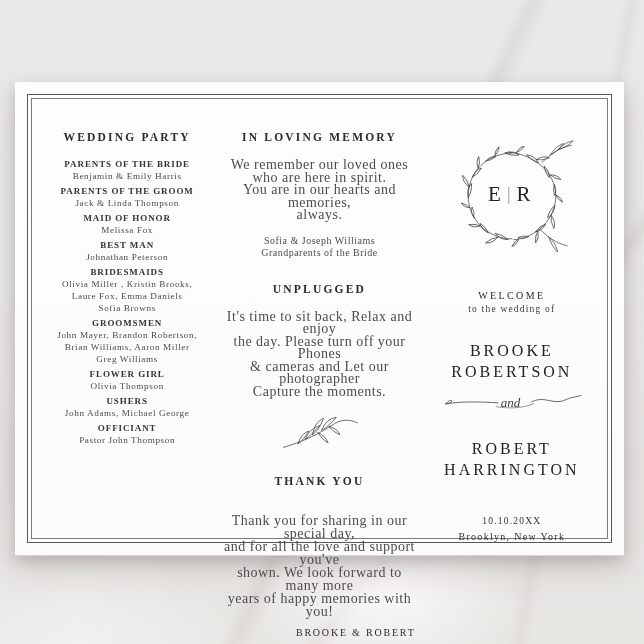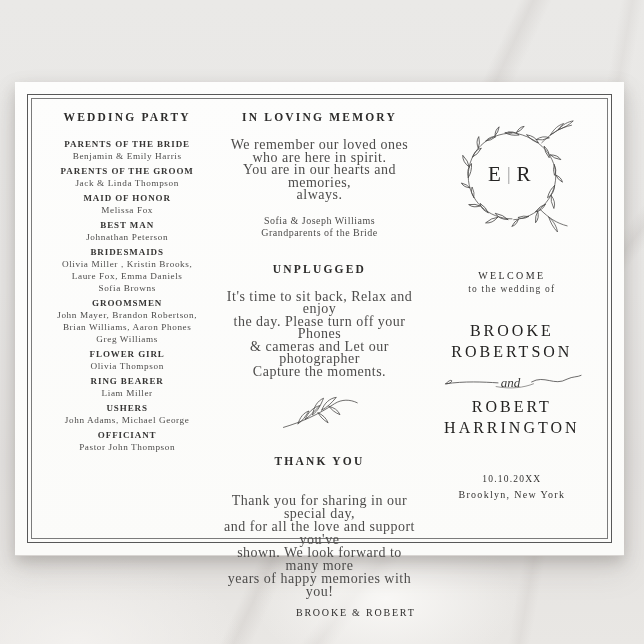--- a/index.html
+++ b/index.html
@@ -11,21 +11,21 @@
     linear-gradient(115deg, rgba(0,0,0,0) 55%, rgba(160,152,148,.16) 56.5%, rgba(0,0,0,0) 58.5%),
     linear-gradient(128deg, rgba(0,0,0,0) 70%, rgba(150,142,138,.14) 71.5%, rgba(0,0,0,0) 73%),
     linear-gradient(100deg, rgba(0,0,0,0) 82%, rgba(168,160,156,.12) 83.5%, rgba(0,0,0,0) 85%),
     linear-gradient(180deg,#eae9e7 0%,#e8e7e5 45%,#e4e2e0 72%,#e9e7e4 100%);}
   .card{position:absolute;left:15px;top:82px;width:609px;height:473px;
     background:linear-gradient(180deg,#fdfdfc,#fbfbf9);
     box-shadow:0 1px 0 #d8d5d2, 0 6px 14px rgba(125,120,115,.38), 0 16px 28px rgba(125,120,115,.18);}
   .frame{position:absolute;inset:12px;border:1px solid #585858;}
   .frame-in{position:absolute;inset:3px;border:1px solid #7b7b7b;}
   .content{position:absolute;inset:16px;display:flex;}
-  .panel{width:33.333%;text-align:center;padding-top:12px;box-sizing:border-box;}
+  .panel{width:33.333%;text-align:center;padding-top:32px;box-sizing:border-box;}
   .sec-title{font-size:11.5px;letter-spacing:2.2px;font-weight:bold;color:#2d2c2b;line-height:14px;}
   .left-title{margin-bottom:14px;}
   .role{margin-top:3px;}
   .role-name{font-size:9px;letter-spacing:.9px;font-weight:bold;color:#363534;line-height:12px;}
   .names{font-size:9.2px;letter-spacing:.6px;line-height:12px;white-space:pre-line;color:#4d4c4b;}
   .body{font-size:14px;letter-spacing:.5px;line-height:12.5px;white-space:pre-line;margin-top:15px;color:#4d4c4b;}
   .entry{margin-top:13px;font-size:10px;letter-spacing:.5px;line-height:12.5px;color:#4d4c4b;}
   .mt-unplugged{margin-top:22px;}
   .sprig-svg{display:block;margin:8px auto 0;}
   .mt-thanks{margin-top:18px;}
@@ -33,21 +33,21 @@
   .signature{margin-top:9px;font-size:10px;letter-spacing:1.8px;color:#2f2e2d;text-align:right;}
   .wreath-wrap{position:relative;width:140px;height:140px;margin:-4px auto 0;}
   .wreath-wrap svg{width:140px;height:140px;}
   .sketch{stroke:#474645;fill:none;stroke-width:.85;stroke-linecap:round;stroke-linejoin:round;}
   .monogram{position:absolute;left:0;right:4px;top:50%;transform:translateY(-55%);
     font-size:21px;letter-spacing:1px;color:#262524;}
   .monogram .divider{color:#9b9b9b;font-size:18px;position:relative;top:-1px;padding:0 5px;}
   .welcome{margin-top:24px;font-size:10px;letter-spacing:2.4px;color:#2d2c2b;}
   .welcome-sub{margin-top:3px;font-size:9.5px;letter-spacing:1.2px;color:#3d3c3b;}
   .big-name{margin-top:26px;font-size:16px;letter-spacing:3px;line-height:21px;color:#232221;white-space:pre-line;}
-  .groom{margin-top:2px;}
+  .groom{margin-top:24px;}
   .and-svg{display:block;margin:6px auto 0;}
   .and-word{font-family:"Liberation Serif",serif;font-style:italic;font-size:14px;fill:#3a3938;stroke:none;}
   .date{margin-top:36px;font-size:9.5px;letter-spacing:1.2px;color:#343332;}
   .loc{margin-top:5px;font-size:10px;letter-spacing:1.3px;color:#343332;}
 </style>
 </head>
 <body>
 
 <div class="scene">
   <div class="backdrop"></div>
@@ -80,30 +80,26 @@
         </div>
         <div class="role">
           <div class="role-name">BRIDESMAIDS</div>
           <div class="names">Olivia Miller , Kristin Brooks,
 Laure Fox, Emma Daniels
 Sofia Browns</div>
         </div>
         <div class="role">
           <div class="role-name">GROOMSMEN</div>
           <div class="names">John Mayer, Brandon Robertson,
-Brian Williams, Aaron Phones
+Brian Williams, Aaron Miller
 Greg Williams</div>
         </div>
         <div class="role">
           <div class="role-name">FLOWER GIRL</div>
           <div class="names">Olivia Thompson</div>
-        </div>
-        <div class="role">
-          <div class="role-name">RING BEARER</div>
-          <div class="names">Liam Miller</div>
         </div>
         <div class="role">
           <div class="role-name">USHERS</div>
           <div class="names">John Adams, Michael George</div>
         </div>
         <div class="role">
           <div class="role-name">OFFICIANT</div>
           <div class="names">Pastor John Thompson</div>
         </div>
       </div>

